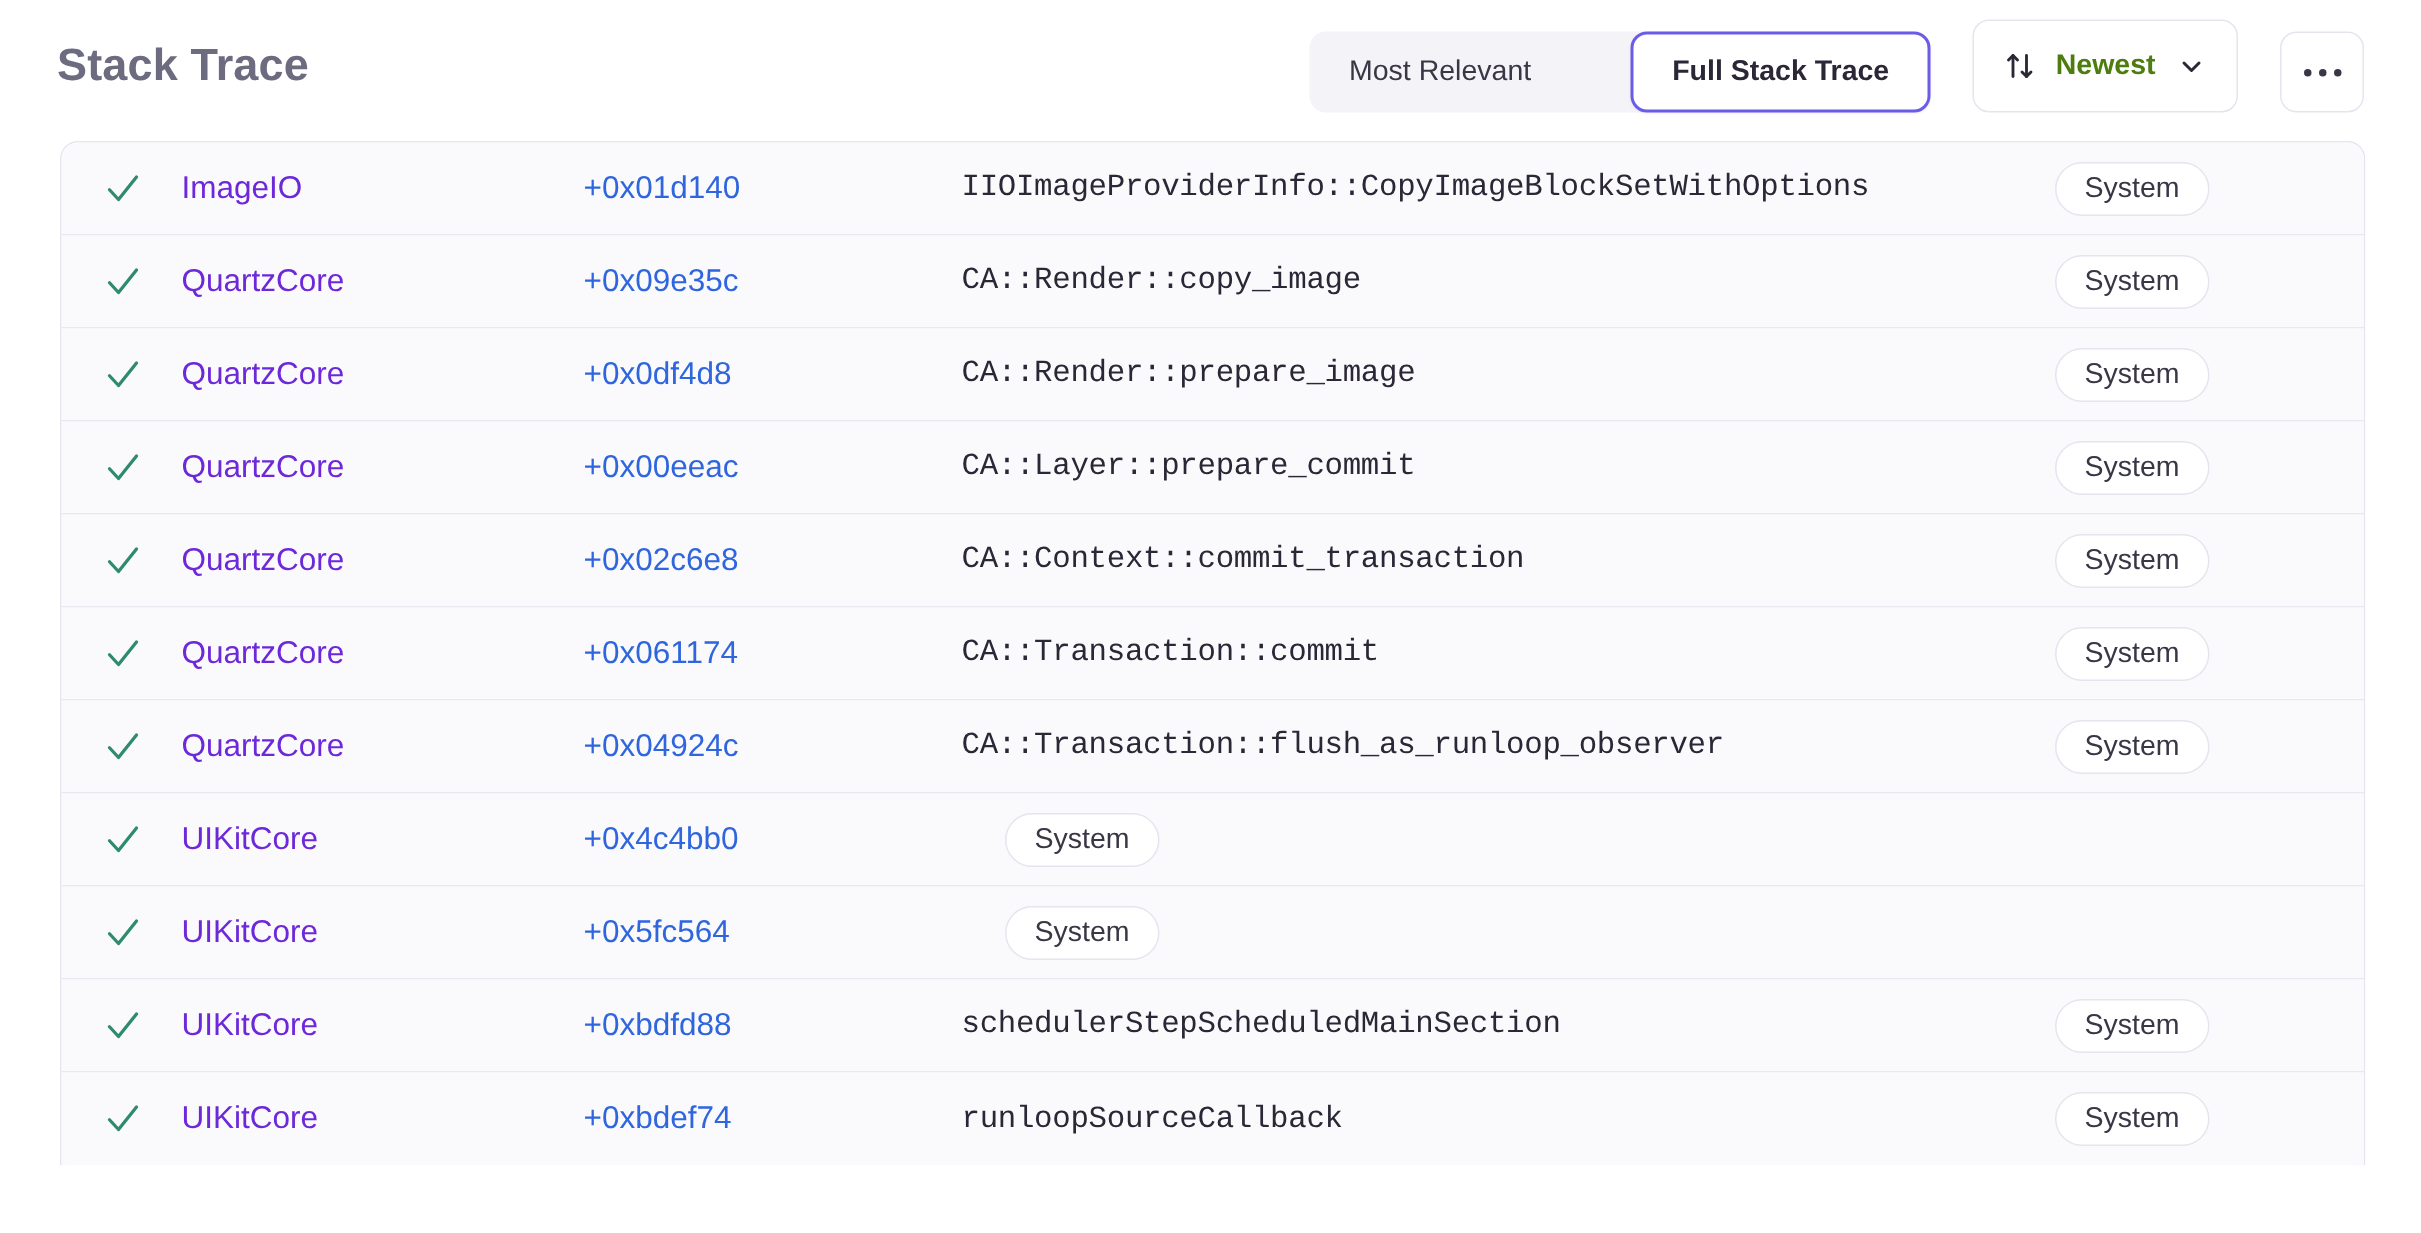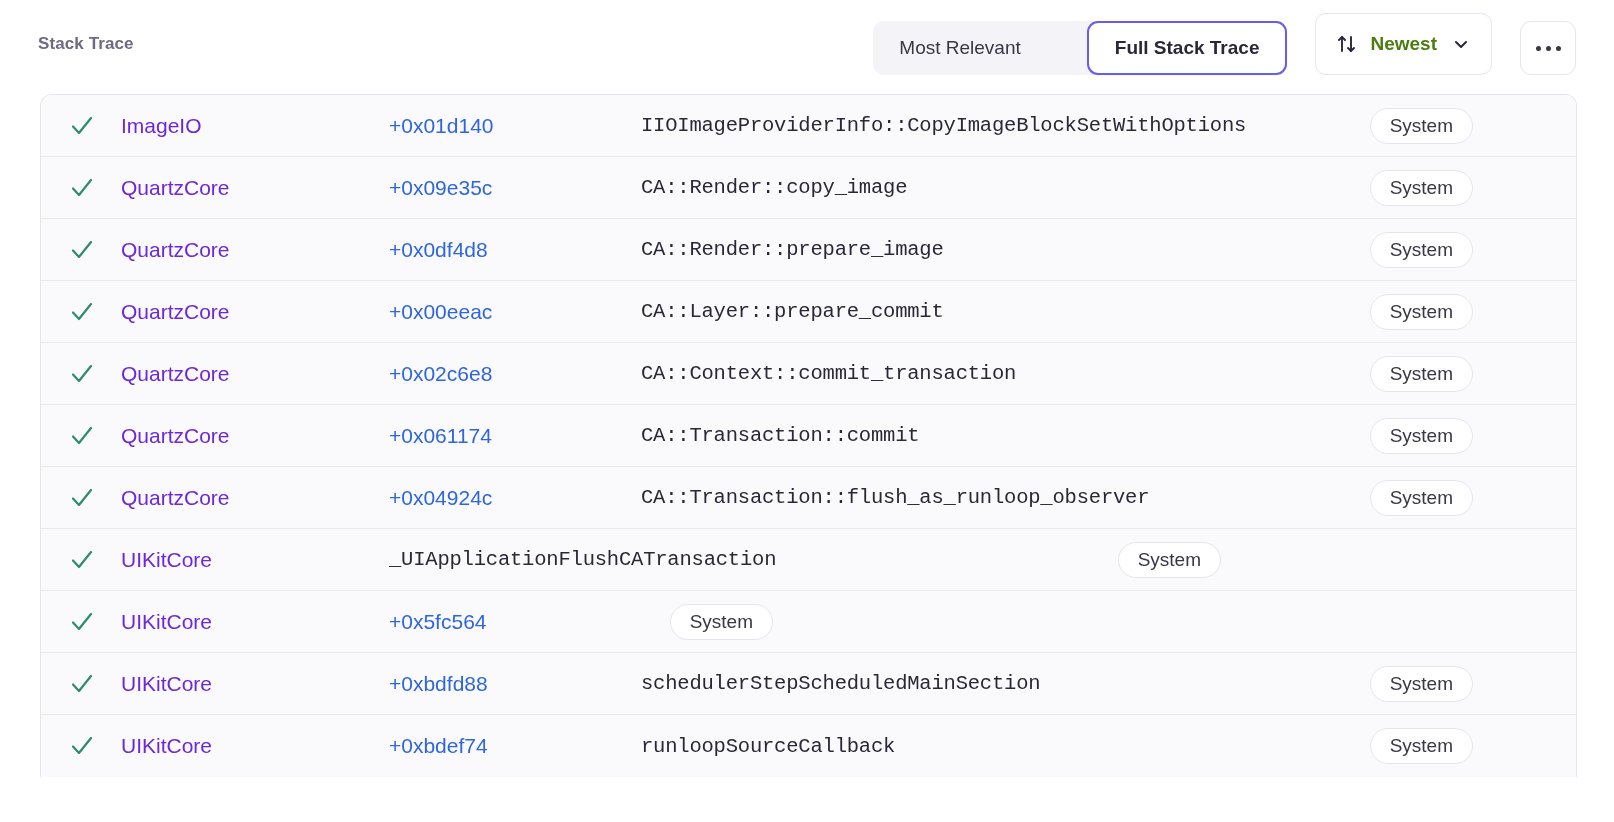--- a/index.html
+++ b/index.html
@@ -22,21 +22,21 @@
   
   .header {
     height: 88px;
     display: flex;
     align-items: center;
     justify-content: space-between;
     padding: 0 38px 0 38px;
   }
 
   .page-title {
-    font-size: 17px;
+    font-size: 30px;
     font-weight: 700;
     color: #6c6b80;
     letter-spacing: .1px;
   }
 
   .header-controls {
     display: flex;
     align-items: flex-end;
     gap: 28px;
   }
@@ -322,21 +322,21 @@
           <span class="badge">System</span>
         </div>
       </div>
       <div class="trace-row">
         <div class="cell-check">
           <svg width="26" height="26" viewBox="0 0 26 26" fill="none" stroke="currentColor" stroke-width="2.2" stroke-linecap="round" stroke-linejoin="round">
             <path d="M4 13.5 L10 20 L22 5"></path>
           </svg>
         </div>
         <div class="cell-package">UIKitCore</div>
-        <div class="cell-symbol">_UIApplicationFlushCATransaction</div>
+        <div class="cell-offset">+0x4c4bb0</div>
         <div class="cell-badge">
           <span class="badge">System</span>
         </div>
       </div>
       <div class="trace-row">
         <div class="cell-check">
           <svg width="26" height="26" viewBox="0 0 26 26" fill="none" stroke="currentColor" stroke-width="2.2" stroke-linecap="round" stroke-linejoin="round">
             <path d="M4 13.5 L10 20 L22 5"></path>
           </svg>
         </div>

